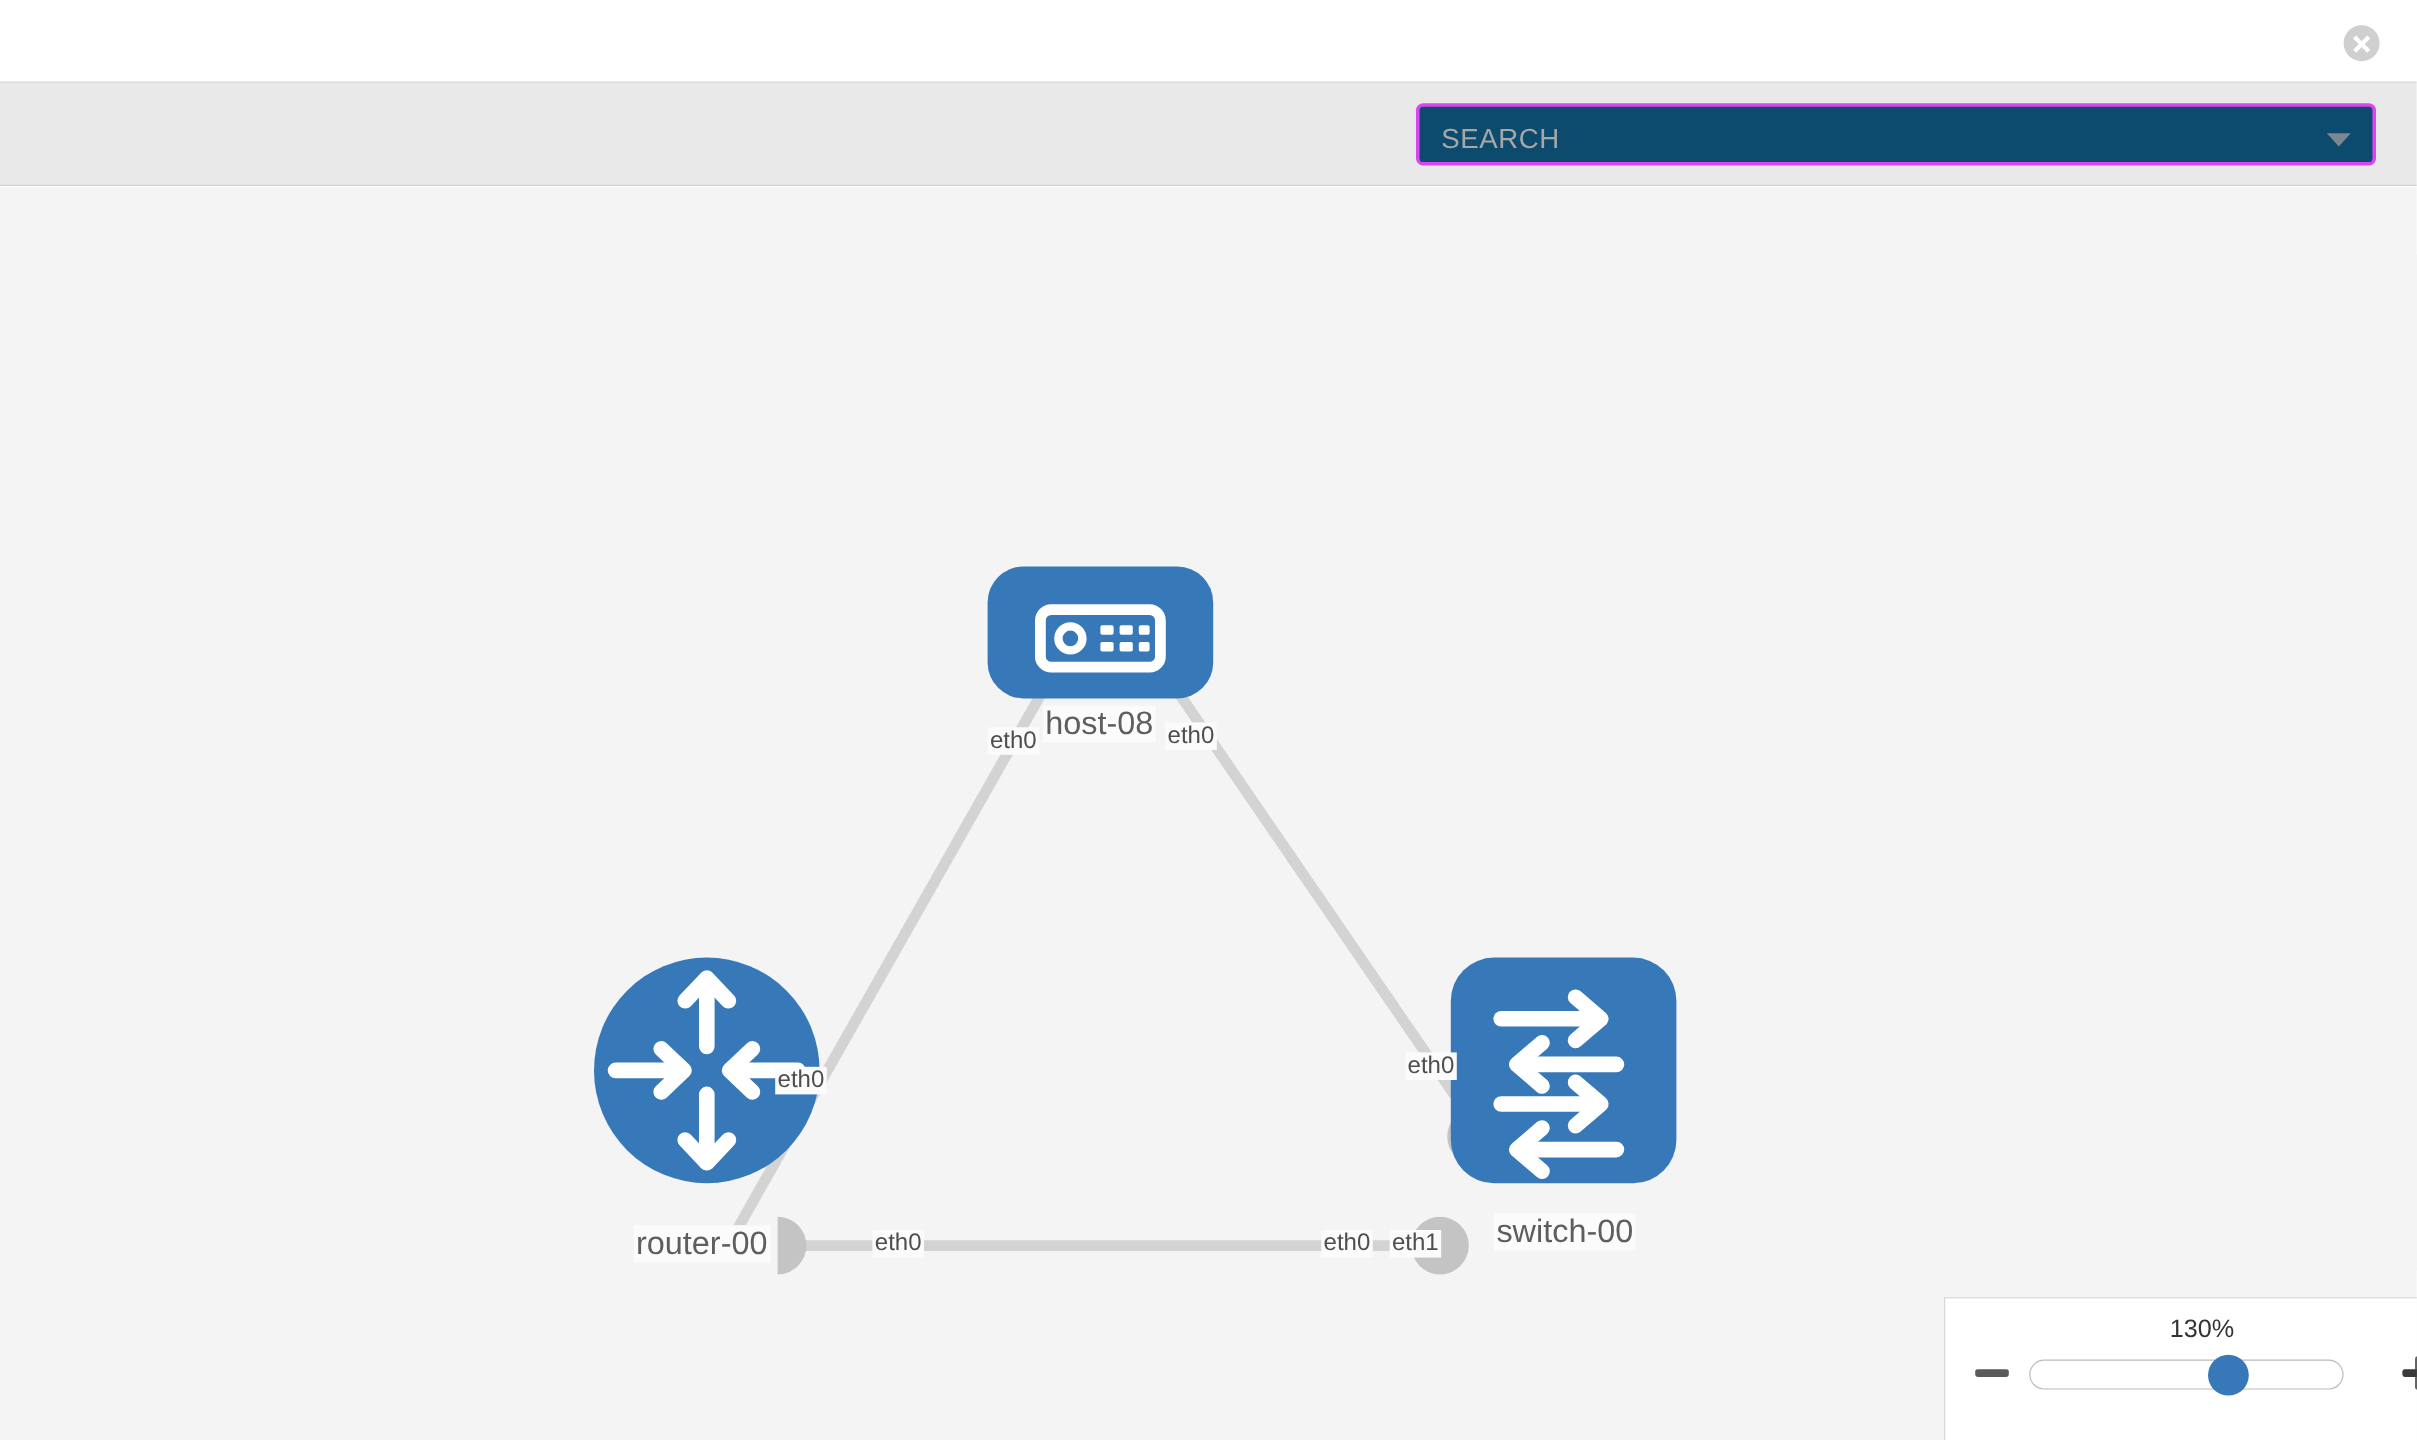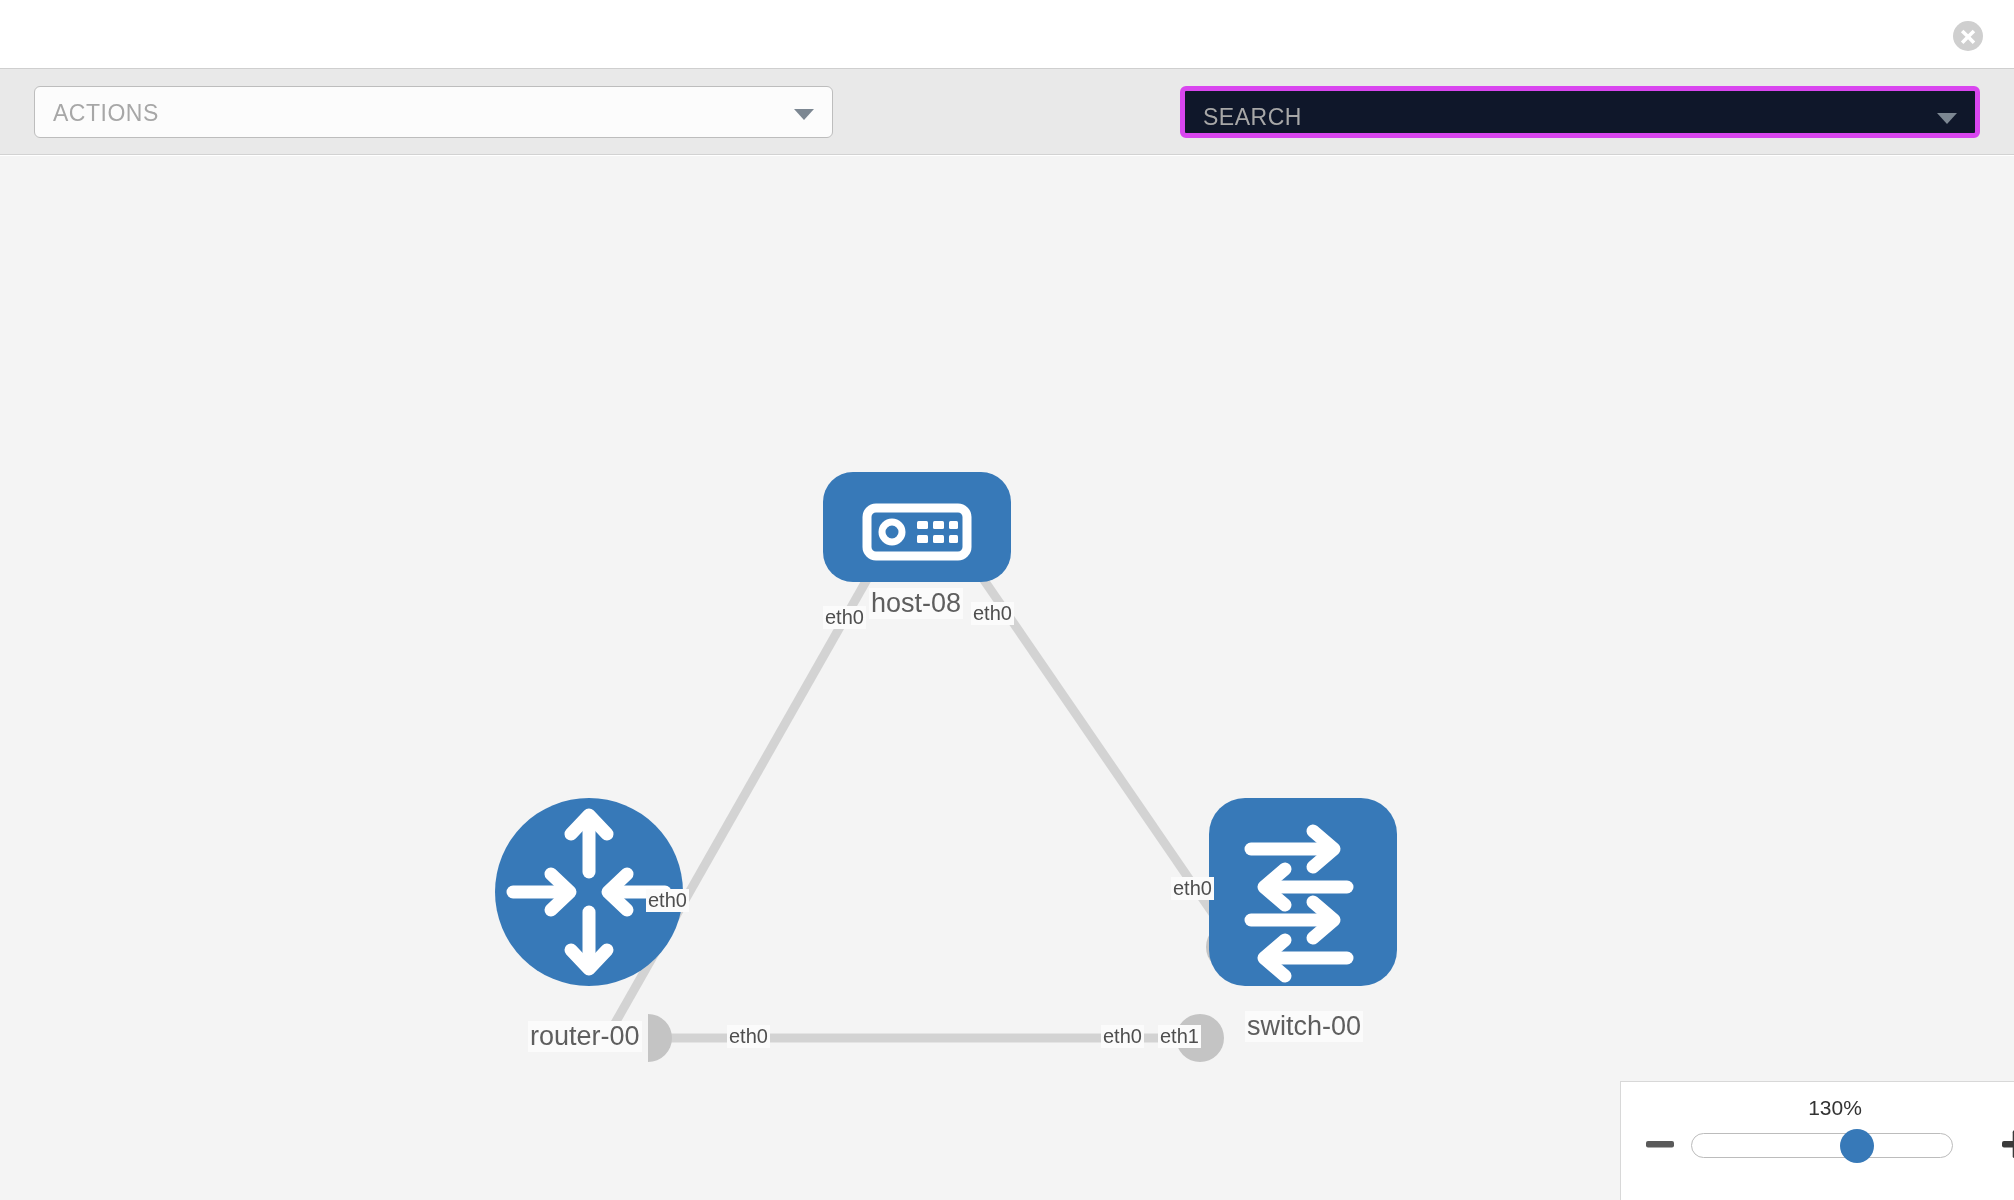--- a/index.html
+++ b/index.html
@@ -69,22 +69,22 @@
     position: absolute; top: 0;
     width: 44px; height: 44px;
     cursor: pointer;
   }
   .tool-icon.wrench { left: 0; }
   .tool-icon.key { left: 62px; }
 
   .search-select {
     position: absolute; left: 1180px; top: 17px;
     width: 800px; height: 52px;
-    background: #0f172a;
-    border: 5px solid #d946ef;
+    background: #0c4a6e;
+    border: 3px solid #d946ef;
     border-radius: 6px;
     cursor: text;
   }
   .search-label {
     position: absolute; left: 18px; top: 13px;
     font-size: 23px; color: #a7a7a7;
     letter-spacing: 0.5px;
   }
 
   
@@ -158,24 +158,20 @@
   <div class="header">
     <div class="close-btn">
       <svg width="30" height="30" viewBox="0 0 30 30" aria-hidden="true">
         <path d="M10 9.3 L15 14.3 L20 9.3 L22.7 12 L17.7 17 L22.7 22 L20 24.7 L15 19.7 L10 24.7 L7.3 22 L12.3 17 L7.3 12 Z" fill="#ffffff" transform="translate(0,-1.5) scale(0.93) translate(1.2,1.6)"></path>
       </svg>
     </div>
   </div>
 
   <div class="toolbar">
 
-    <div class="actions-select">
-      <span class="actions-label">ACTIONS</span>
-      <span class="caret"></span>
-    </div>
 
     <div class="tool-icons">
       <div class="tool-icon wrench">
         <svg width="44" height="44" viewBox="0 0 44 44" aria-hidden="true">
           <path d="M32.5 6.5 a11 11 0 0 0 -12.6 14.2 L7.6 33 a3.6 3.6 0 0 0 0 5.1 l0.9 0.9 a3.6 3.6 0 0 0 5.1 0 l12.3-12.3 a11 11 0 0 0 14.2-12.6 l-6.3 6.3 -5.6-1.1 -1.1-5.6 Z" fill="#7f8895"></path>
           <circle cx="10.8" cy="35.6" r="1.7" fill="#e9e9e9"></circle>
         </svg>
       </div>
       <div class="tool-icon key">
         <svg width="44" height="44" viewBox="0 0 44 44" aria-hidden="true">

